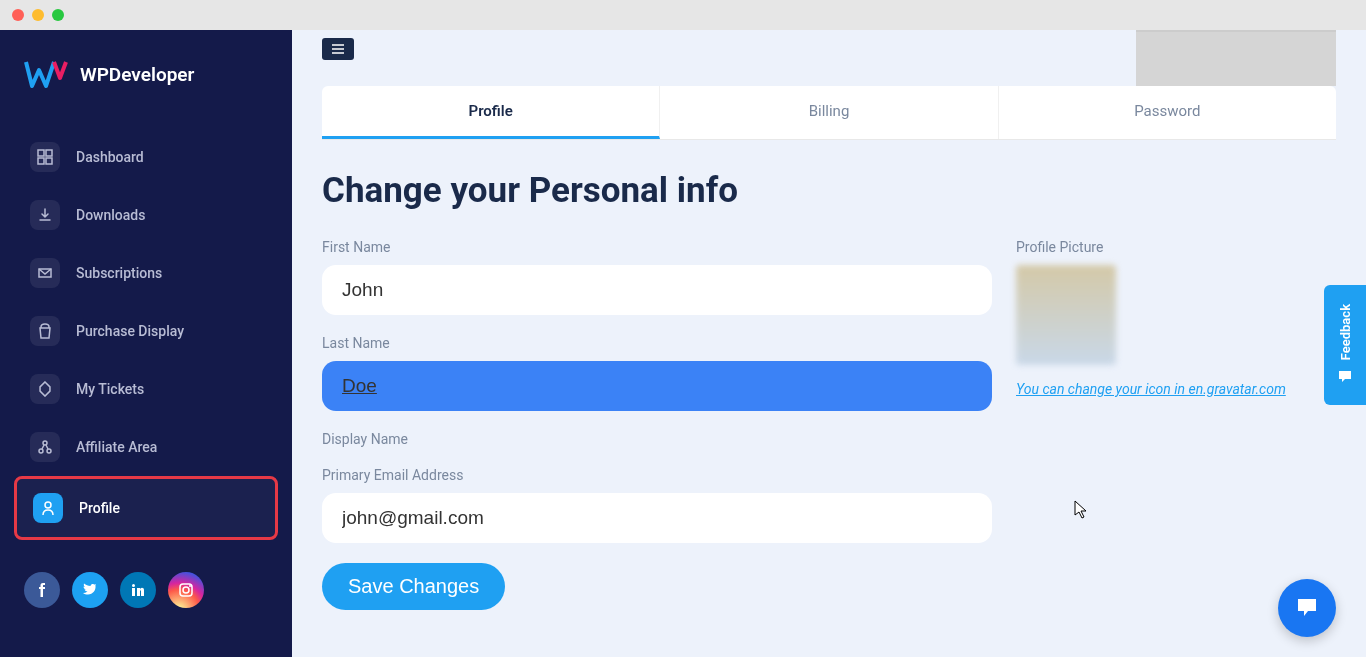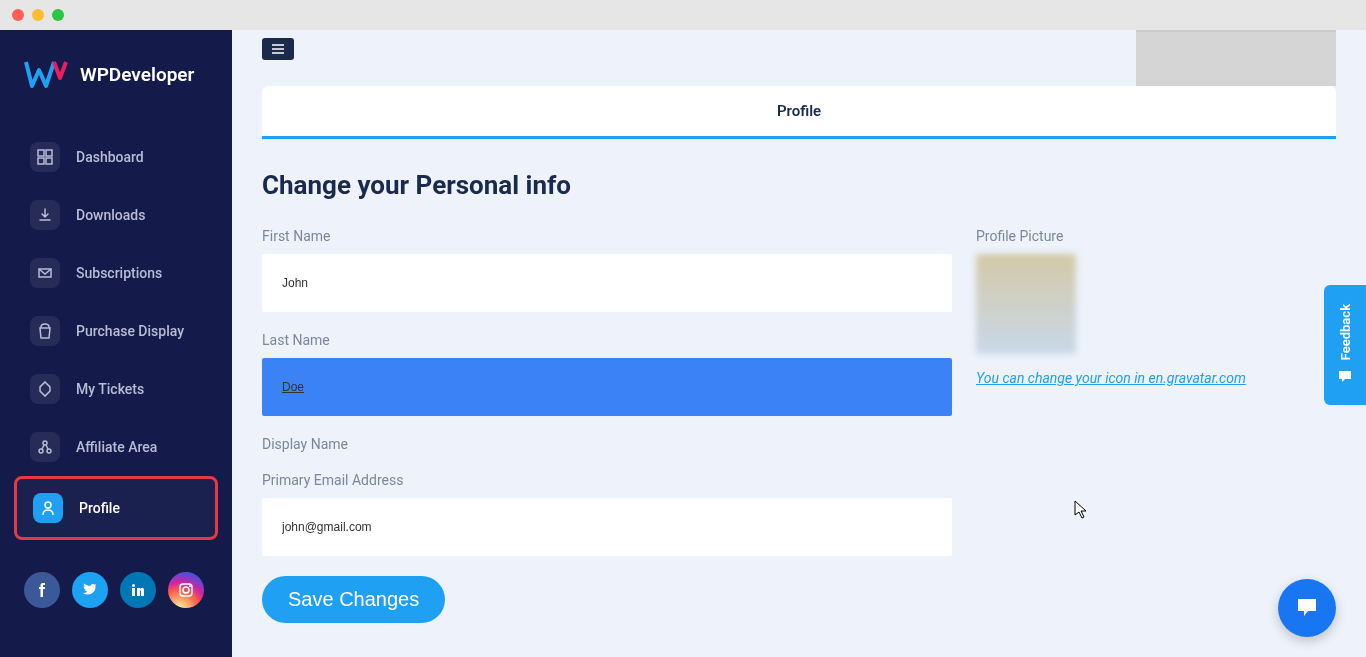--- a/index.html
+++ b/index.html
@@ -6,21 +6,21 @@
     body { font-family: -apple-system, BlinkMacSystemFont, 'Segoe UI', Roboto, sans-serif; background: #fff; width: 1366px; height: 657px; overflow: hidden; position: relative; }
     
     .titlebar { height: 30px; background: #e6e6e6; display: flex; align-items: center; padding-left: 12px; gap: 8px; }
     .tb-dot { width: 12px; height: 12px; border-radius: 50%; }
     .tb-red { background: #ff5f57; }
     .tb-yellow { background: #febc2e; }
     .tb-green { background: #28c840; }
     
     .app { display: flex; height: 627px; }
     
-    .sidebar { width: 232px; background: #141a4a; color: #fff; display: flex; flex-direction: column; padding-top: 30px; }
+    .sidebar { width: 292px; background: #141a4a; color: #fff; display: flex; flex-direction: column; padding-top: 30px; }
     .logo { display: flex; align-items: center; gap: 12px; padding: 0 24px 40px 24px; }
     .logo-icon { width: 44px; height: 28px; }
     .logo-text { font-size: 19px; font-weight: 600; color: #fff; }
     
     .nav { display: flex; flex-direction: column; padding: 0 14px; }
     .nav-item { display: flex; align-items: center; gap: 16px; padding: 14px 16px; border-radius: 8px; cursor: pointer; color: #b8bcd4; font-size: 14px; font-weight: 500; }
     .nav-item .icon-wrap { width: 30px; height: 30px; background: rgba(255,255,255,0.08); border-radius: 8px; display: flex; align-items: center; justify-content: center; flex-shrink: 0; }
     .nav-item.active { border: 3px solid #e63946; background: rgba(255,255,255,0.03); }
     .nav-item.active .icon-wrap { background: #1fa0f2; }
     .nav-item.active span.lbl { color: #fff; }
@@ -37,29 +37,29 @@
     .header-img { height: 56px; display: flex; justify-content: space-between; padding: 0 30px; align-items: flex-start; }
     .header-box { width: 32px; height: 22px; background: #1a2a4a; color:#fff; display:flex; align-items:center; justify-content:center; border-radius:3px; margin-top:8px; }
     .header-avatar { width: 200px; height: 56px; background: #d5d5d5; border-top:2px solid #ccc; }
     
     .tabs { display: flex; background: #fff; margin: 0 30px; border-radius: 6px 6px 0 0; border-bottom: 1px solid #e8e8e8; }
     .tab { flex: 1; text-align: center; padding: 16px 0; font-size: 15px; color: #7a889e; cursor: pointer; border-right: 1px solid #f0f0f0; }
     .tab:last-child { border-right: none; }
     .tab.active { color: #1a2a4a; font-weight: 600; border-bottom: 3px solid #1fa0f2; }
     
     .content { padding: 30px; }
-    .page-title { font-size: 26px; font-weight: 700; color: #1a2a4a; margin-bottom: 28px; }
+    .page-title { font-size: 35px; font-weight: 700; color: #1a2a4a; margin-bottom: 28px; }
     
     .form-row { display: flex; gap: 24px; }
     .form-left { flex: 1; max-width: 690px; }
     .form-right { width: 320px; }
     
     .field { margin-bottom: 20px; }
     .field-label { font-size: 14px; color: #7a889e; margin-bottom: 10px; display: block; }
-    .field-input { width: 100%; padding: 22px 20px; border: none; border-radius: 2px; font-size: 12px; color: #333; background: #fff; outline: none; }
+    .field-input { width: 100%; padding: 14px 20px; border: none; border-radius: 14px; font-size: 19px; color: #333; background: #fff; outline: none; }
     .field-input.alt { background: #3b82f6; text-decoration: underline; }
     
     .avatar-box { width: 100px; height: 100px; background: linear-gradient(#d4c9a8, #c9d8e8); border-radius: 4px; filter: blur(3px); margin-bottom: 14px; }
     .avatar-link { color: #1fa0f2; font-style: italic; text-decoration: underline; font-size: 14px; cursor: pointer; }
     
     .save-btn { background: #1fa0f2; color: #fff; border: none; padding: 12px 26px; border-radius: 24px; font-size: 20px; font-weight: 500; cursor: pointer; }
     
     .feedback { position: absolute; right: 0; top: 285px; width: 42px; height: 120px; background: #1fa0f2; border-radius: 6px 0 0 6px; display: flex; flex-direction: column; align-items: center; justify-content: center; color: #fff; cursor: pointer; }
     .feedback-text { writing-mode: vertical-rl; transform: rotate(180deg); font-size: 13px; font-weight: 600; }
     
@@ -187,20 +187,22 @@
     <div class="header-img">
       <div class="header-box">
           <svg width="14" height="10" viewBox="0 0 14 10">
             <path d="M1 1 L13 1 M1 5 L13 5 M1 9 L13 9" stroke="#fff" stroke-width="1.5"></path>
           </svg>
         </div>
       <div class="header-avatar"></div>
     </div>
     <div class="tabs">
       <div class="tab active">Profile</div>
+      <div class="tab">Billing</div>
+      <div class="tab">Password</div>
     </div>
     <div class="content">
       <h1 class="page-title">Change your Personal info</h1>
       <div class="form-row">
         <div class="form-left">
           <div class="field">
             <label class="field-label">First Name</label>
             <input class="field-input" value="John" style="">
           </div>
           <div class="field">

